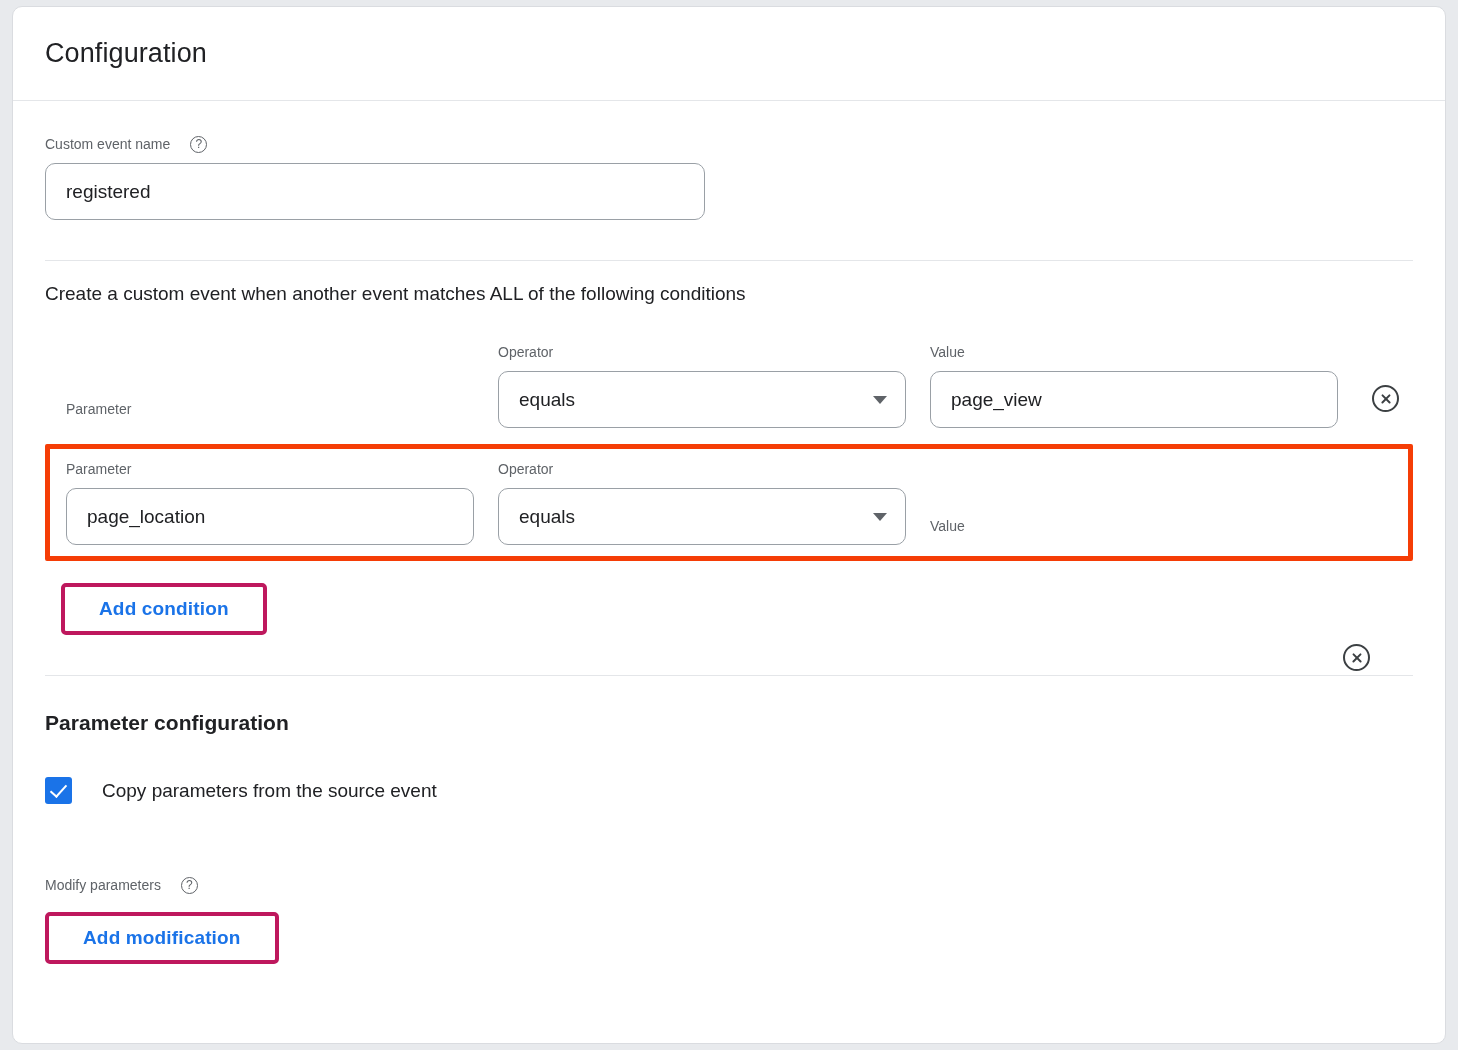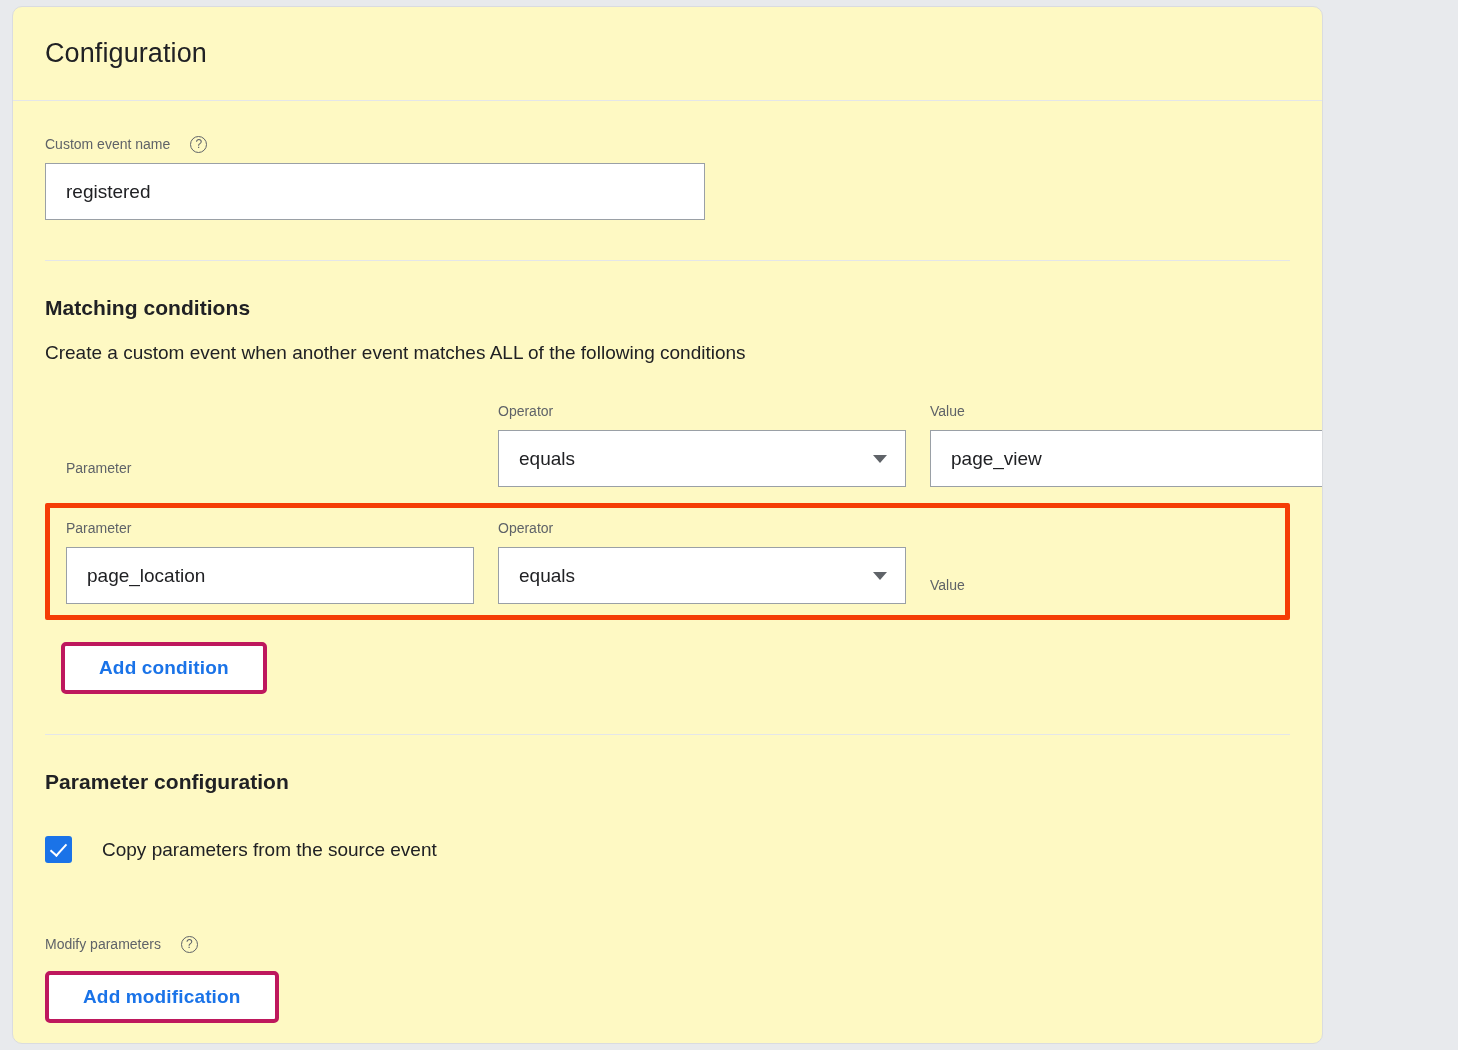--- a/index.html
+++ b/index.html
@@ -7,22 +7,22 @@
     margin: 0; padding: 0;
     width: 1458px; height: 1050px;
     background: #e8eaed;
     font-family: "Liberation Sans", sans-serif;
     -webkit-font-smoothing: antialiased;
   }
 
   .card {
     position: absolute;
     left: 12px; top: 6px;
-    width: 1311px; height: 1038px;
-    background: #fef9c3;
+    width: 1434px; height: 1038px;
+    background: #ffffff;
     border: 1px solid #dadce0;
     border-radius: 10px;
     overflow: hidden;
   }
 
   
   .card-header {
     height: 94px;
     border-bottom: 1px solid #e4e6e9;
     display: flex;
@@ -64,21 +64,21 @@
     text-align: center;
     font-size: 12px;
     line-height: 1;
     color: #5f6368;
     font-family: "Liberation Sans", sans-serif;
   }
 
   .text-input {
     height: 57px;
     border: 1px solid #9aa0a6;
-    border-radius: 0;
+    border-radius: 10px;
     background: #fff;
     display: flex;
     align-items: center;
     padding: 0 20px;
     font-size: 19px;
     color: #202124;
     overflow: hidden;
     white-space: nowrap;
   }
 
@@ -227,21 +227,20 @@
       <div class="field-label">
         <span>Custom event name</span>
         <span class="help-icon"></span>
       </div>
       <div class="text-input event-name-input">registered</div>
     </div>
 
     <hr class="divider">
 
     <div>
-      <div class="section-heading">Matching conditions</div>
       <div class="section-sub">Create a custom event when another event matches ALL of the following conditions</div>
 
       <div class="cond-list">
 
         <div class="cond-row">
           <div class="col-param">
             <div class="field-label">Parameter</div>
           </div>
           <div class="col-op">
             <div class="field-label">Operator</div>

